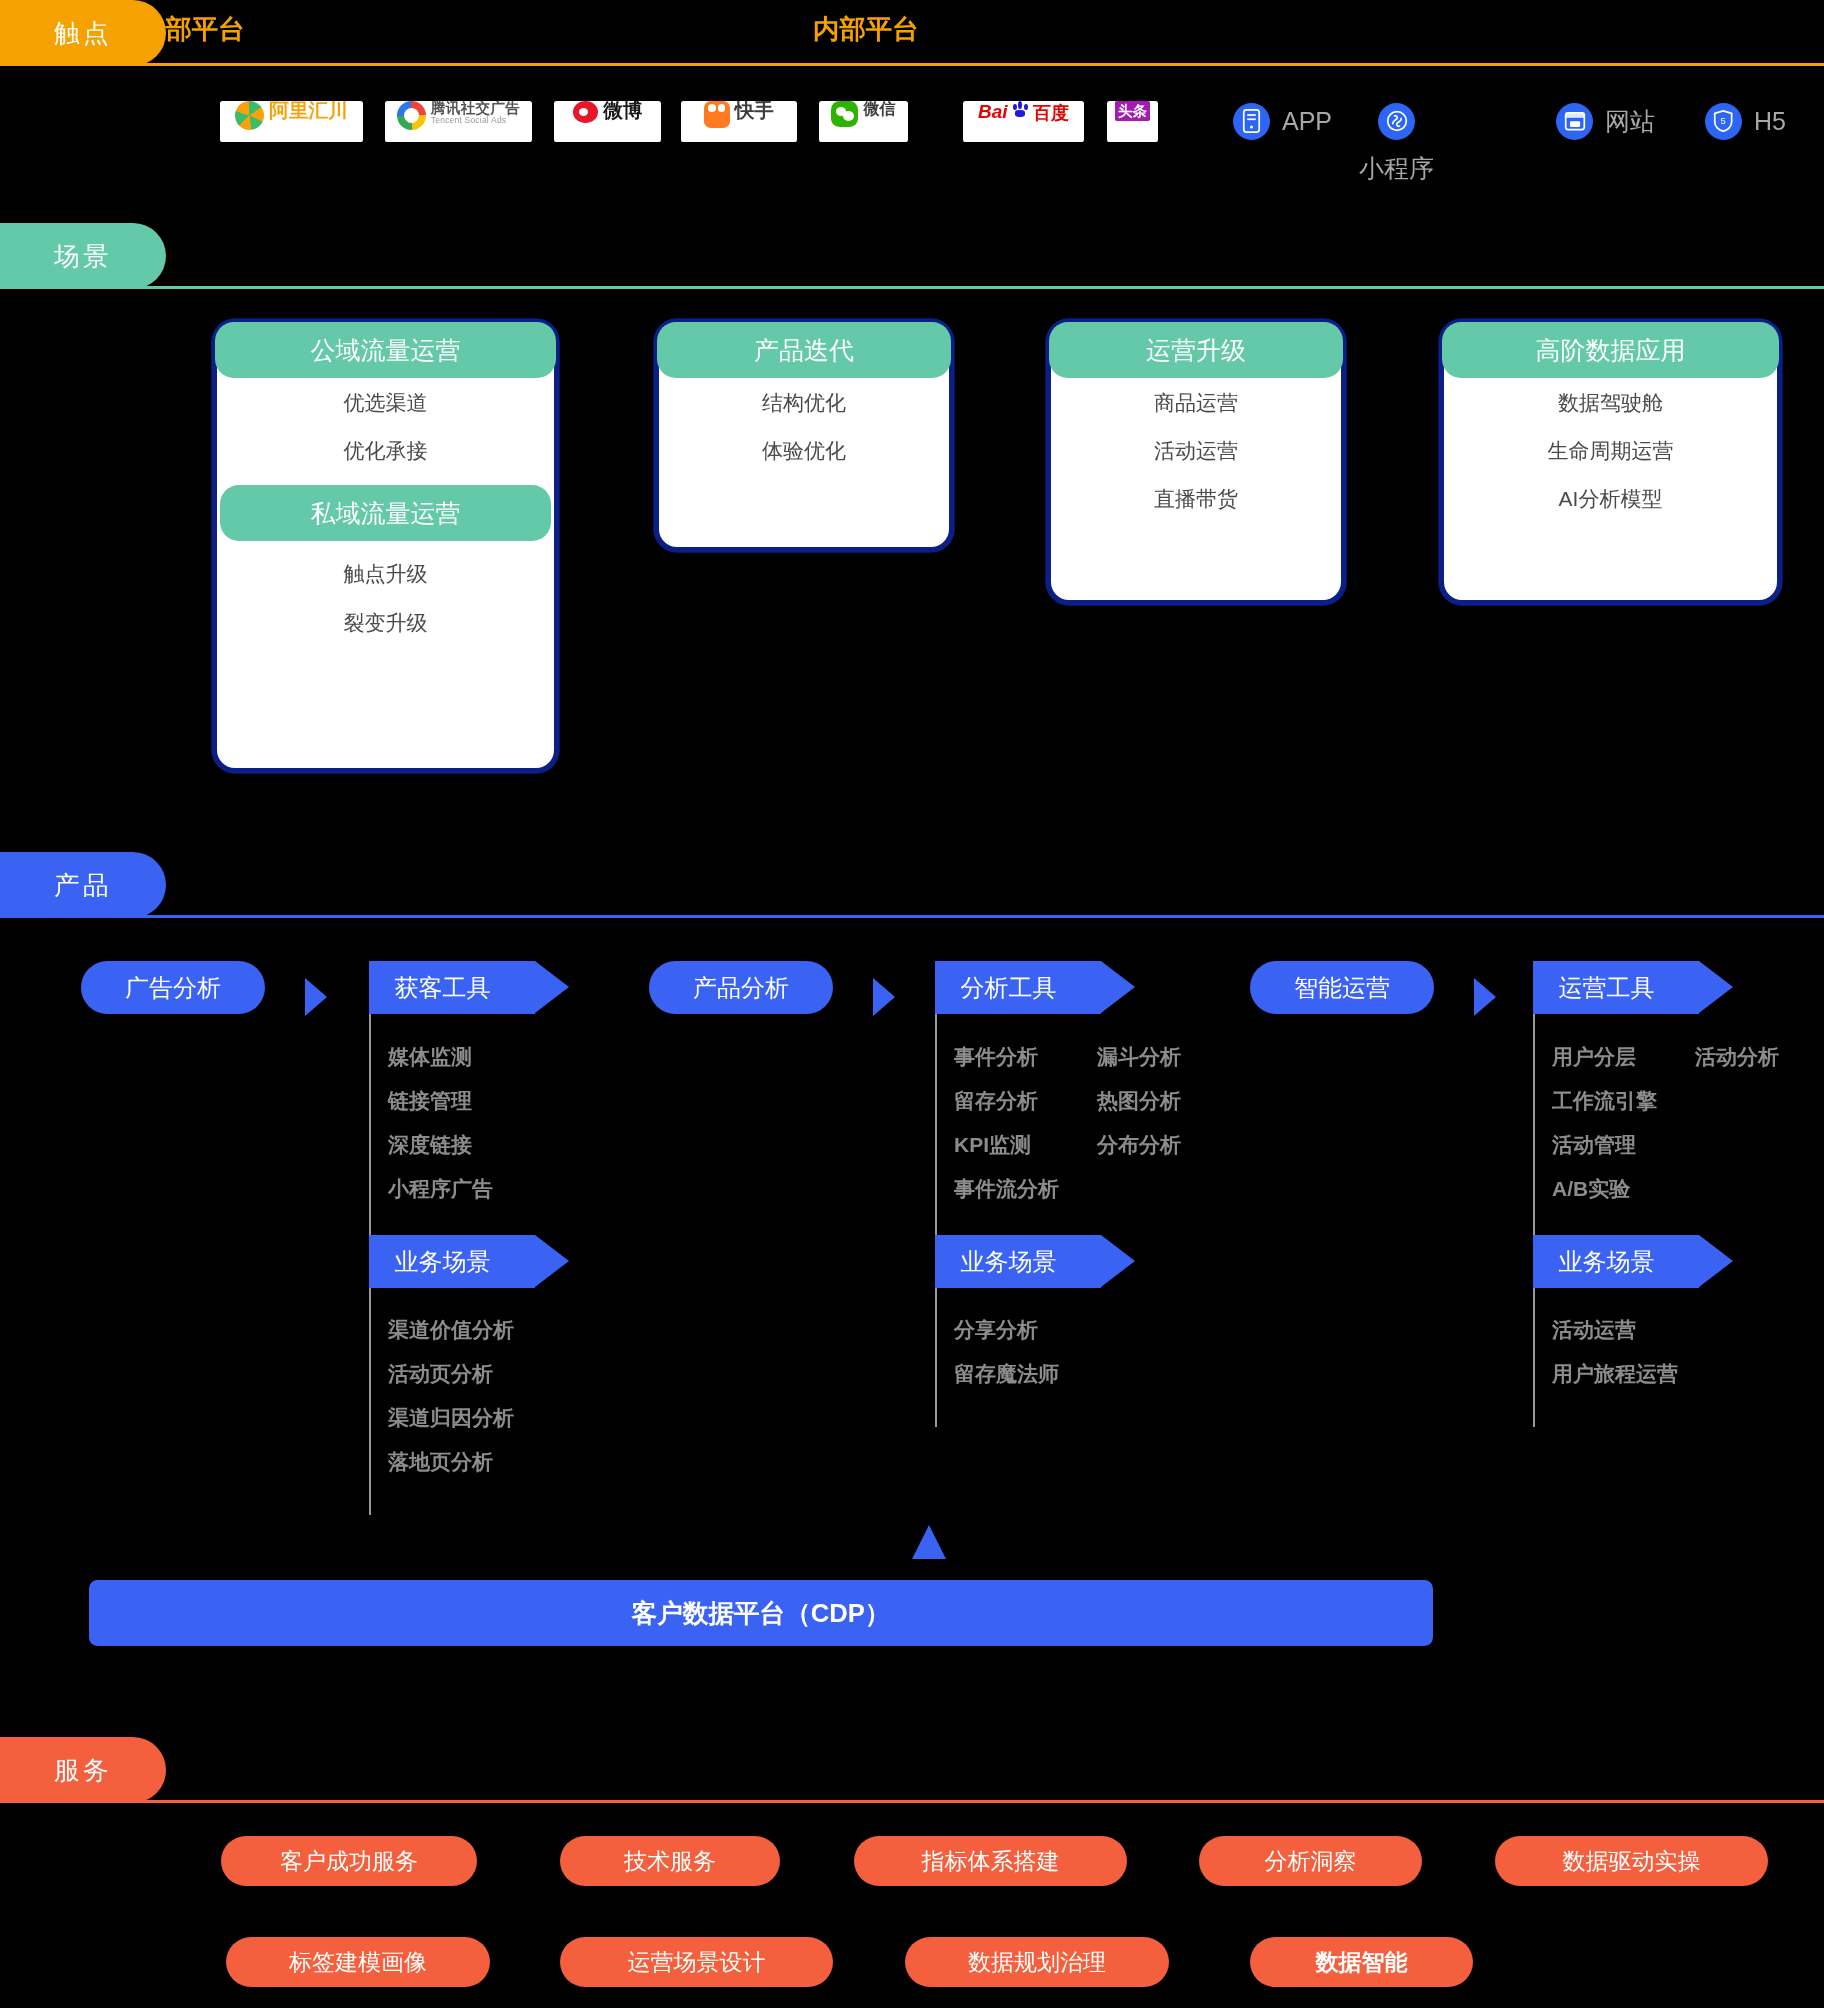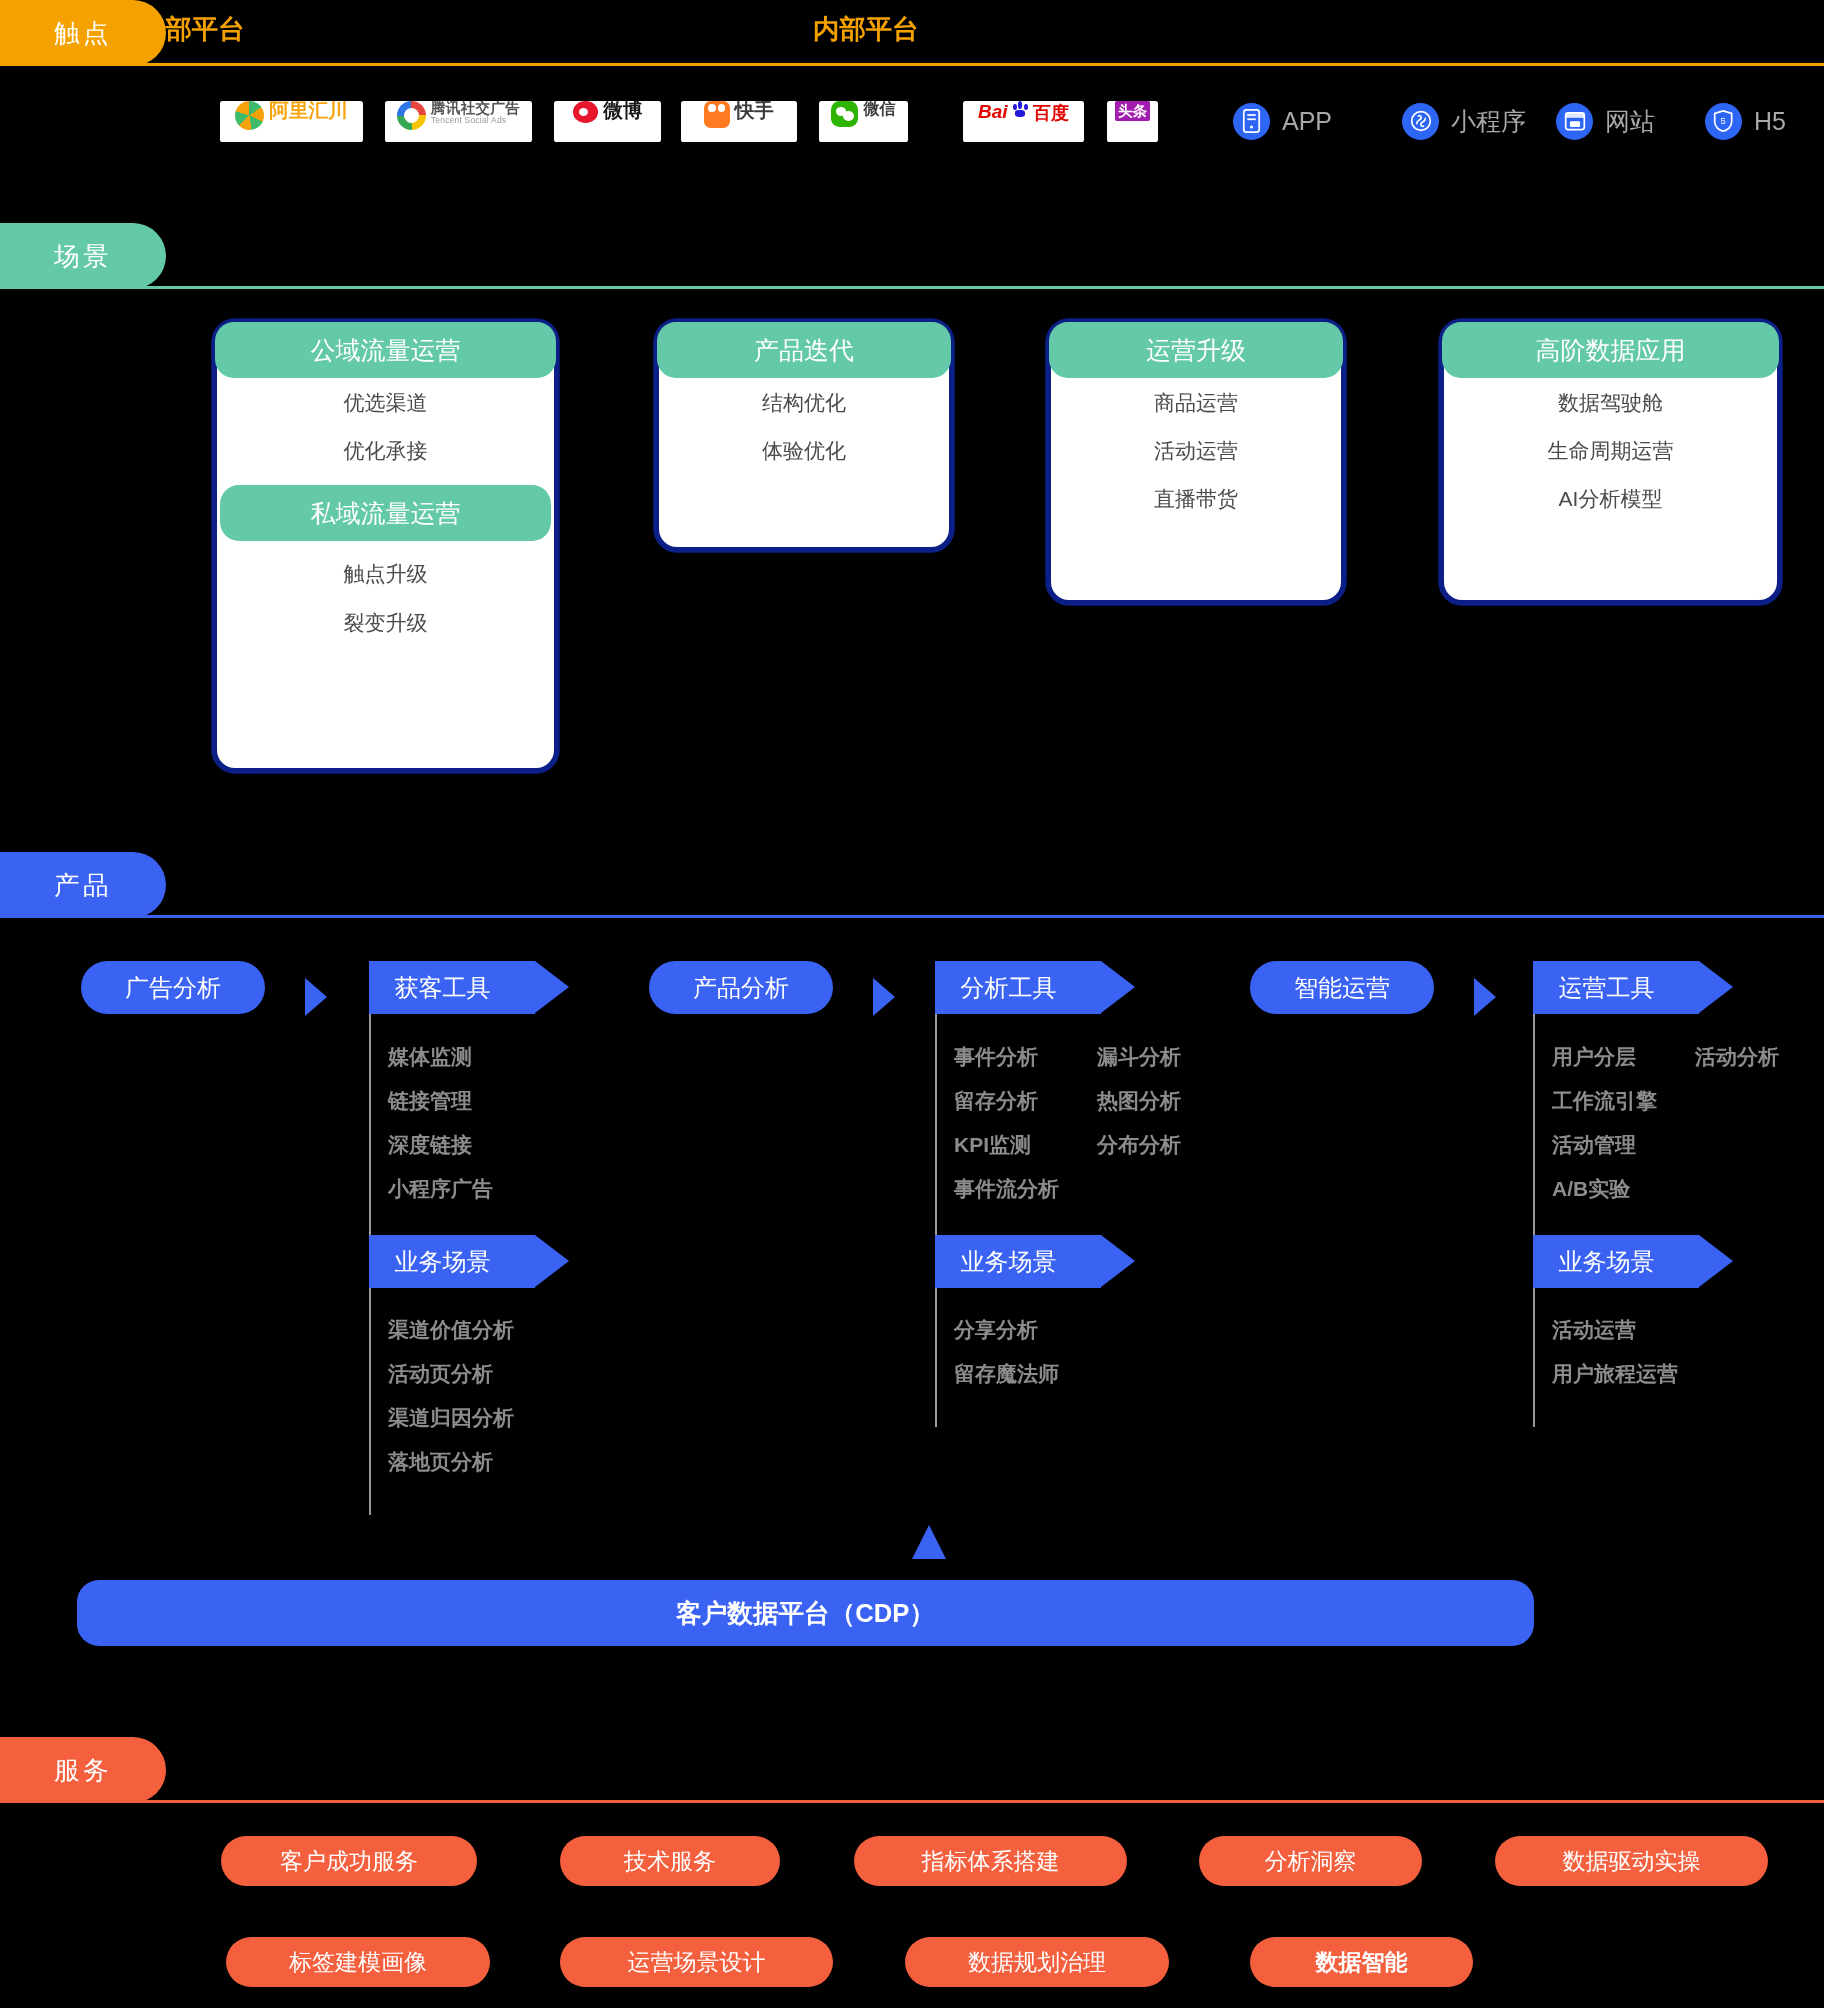--- a/index.html
+++ b/index.html
@@ -90,21 +90,21 @@
   .mk-bd span:nth-child(4){left:2.6px;top:9.4px;width:10.2px;height:6.8px;border-radius:40%;}
   
   #logo-tt { left:1107px; width:51px; }
   .mk-tt { background:#a21caf; color:#fff; font-size:14.5px; font-weight:bold; padding:2.6px 3.4px; border-radius:1.7px; line-height:1; }
 
   
   .iplat { position:absolute; top:1.7px; display:flex; align-items:center; gap:12px; }
   .iplat .ic { width:37px; height:37px; border-radius:50%; background:#2D66F5;
     display:flex; align-items:center; justify-content:center; }
   .iplat .lb { font-size:25px; color:#A8A8A8; white-space:nowrap; }
-  #ip0 { left:1233px; } #ip1 { left:1402px; } #ip2 { left:1556px; } #ip3 { left:1705px; }
+  #ip0 { left:1233px; } #ip1 { left:1359px;flex-direction:column; } #ip2 { left:1556px; } #ip3 { left:1705px; }
 
   
   .scard { position:absolute; background:#fff; border:4.3px solid #0B1F86;
            border-radius:22px; box-shadow:0 0 0 1.7px #0B1F86; }
   .scard .hd {
     background:#63C9A8; color:#fff; border-radius:19px;
     height:56px; display:flex; align-items:center; justify-content:center;
     font-size:25px; margin:-1.7px -1.7px 0 -1.7px;
   }
   .scard .hd.inner { margin:10.2px 3.4px 0 3.4px; }
@@ -392,21 +392,21 @@
 <div class="plist" style="left:1552px; top:1308px;">
   <div class="row">
       <span>活动运营</span>
     </div>
   <div class="row">
       <span>用户旅程运营</span>
     </div>
 </div>
 
 <div id="cdp-tri" style="left:912px; top:1525px;"></div>
-<div id="cdp-bar" style="left:77px; top:1580px; width:1457px; height:66px;border-radius:22px;">
+<div id="cdp-bar" style="left:89px; top:1580px; width:1344px; height:66px;">
   <span>客户数据平台（CDP）</span>
 </div>
 
 <div class="band serv" style="top:1737px;">
   <div class="pill">服务</div>
   <div class="rule"></div>
 </div>
 
 <div class="schip" style="left:221px; top:1836px; width:256px;">客户成功服务</div>
 <div class="schip" style="left:560px; top:1836px; width:220px;">技术服务</div>

